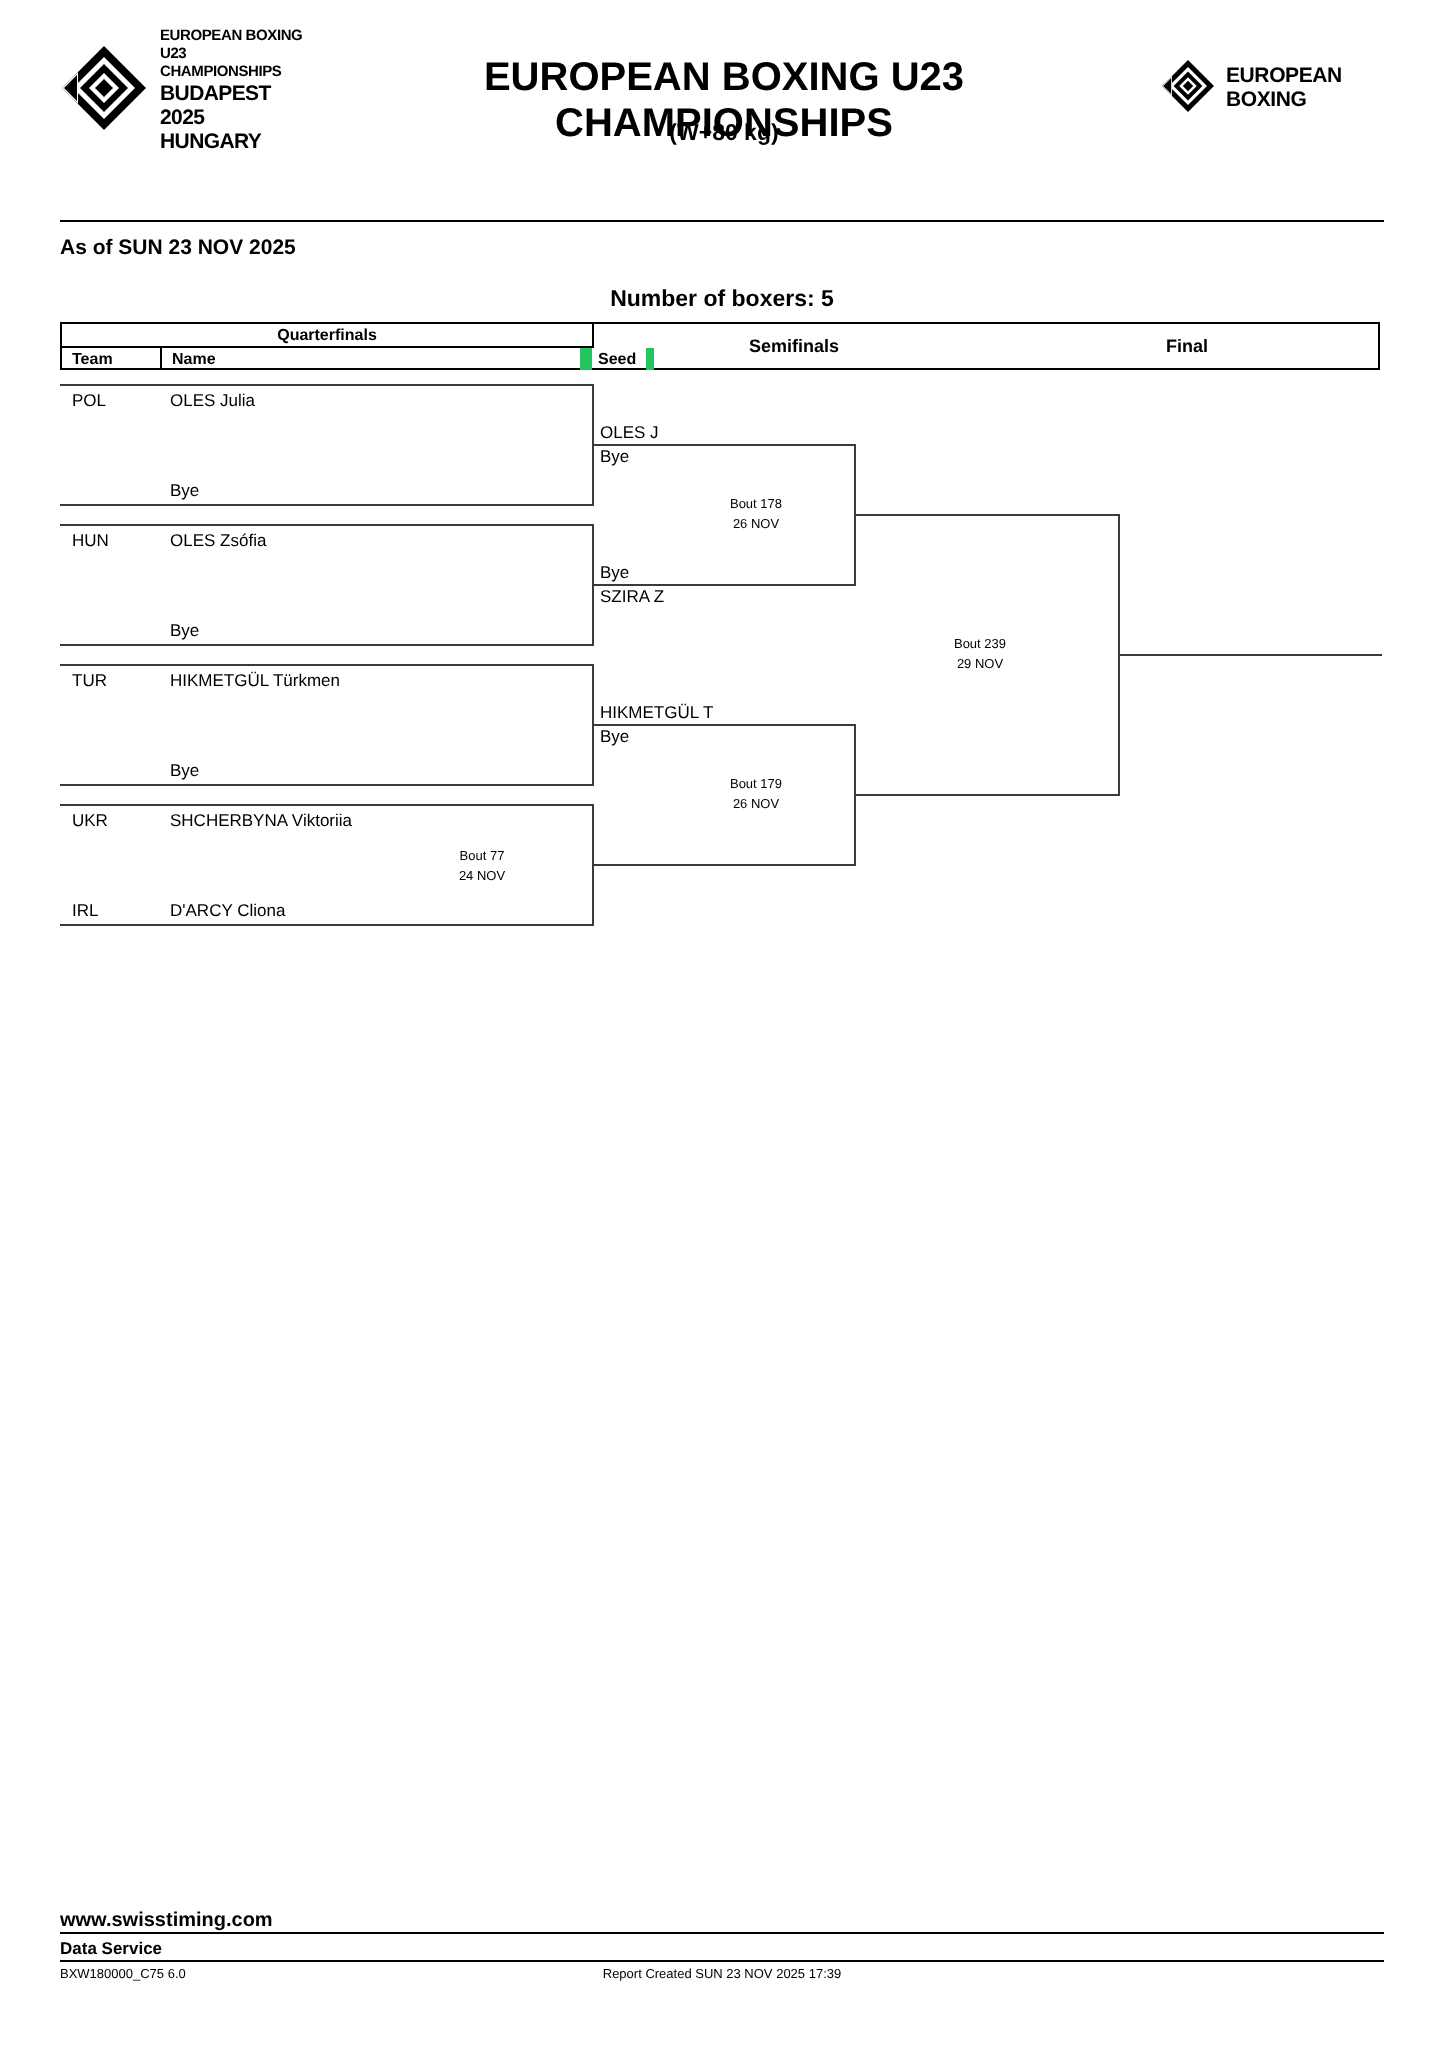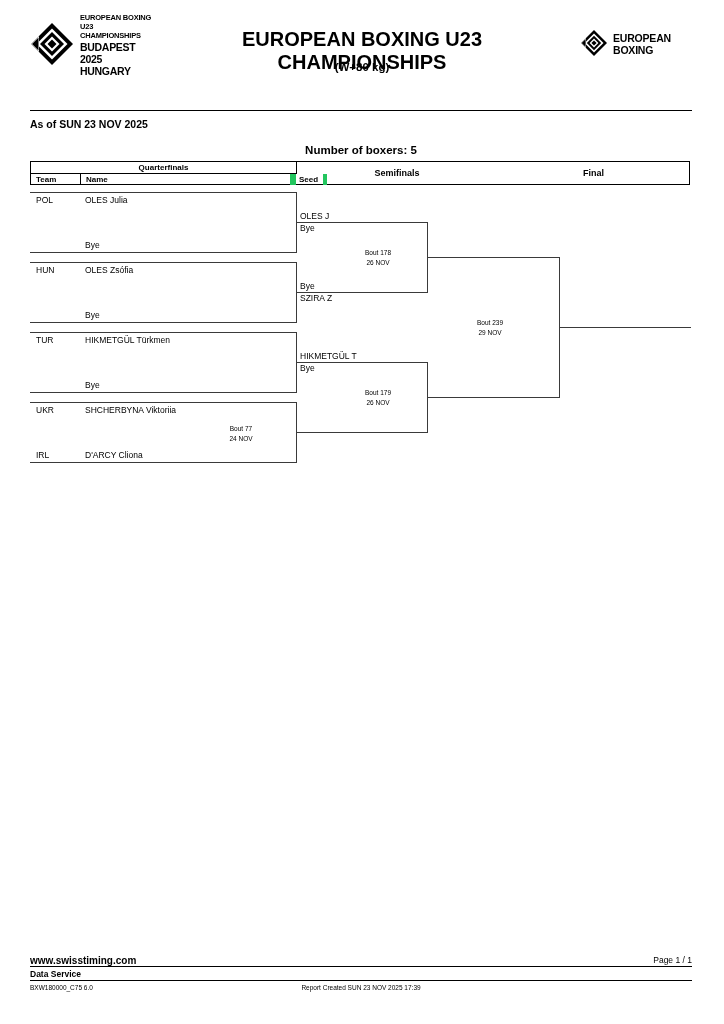--- a/index.html
+++ b/index.html
@@ -358,15 +358,14 @@
     <div>29 NOV</div>
   </div>
   <div class="ln-h" style="left:559px; top:327px; width:132px;"></div>
 
   <div class="ft-rule1"></div>
   <div class="ft-rule2"></div>
   <div class="ft-site">www.swisstiming.com</div>
   <div class="ft-ds">Data Service</div>
   <div class="ft-code">BXW180000_C75 6.0</div>
   <div class="ft-created">Report Created  SUN 23 NOV 2025 17:39</div>
-  <div class="ft-page">Page 1 / 1</div>
 
 </div>
 
 </body></html>

